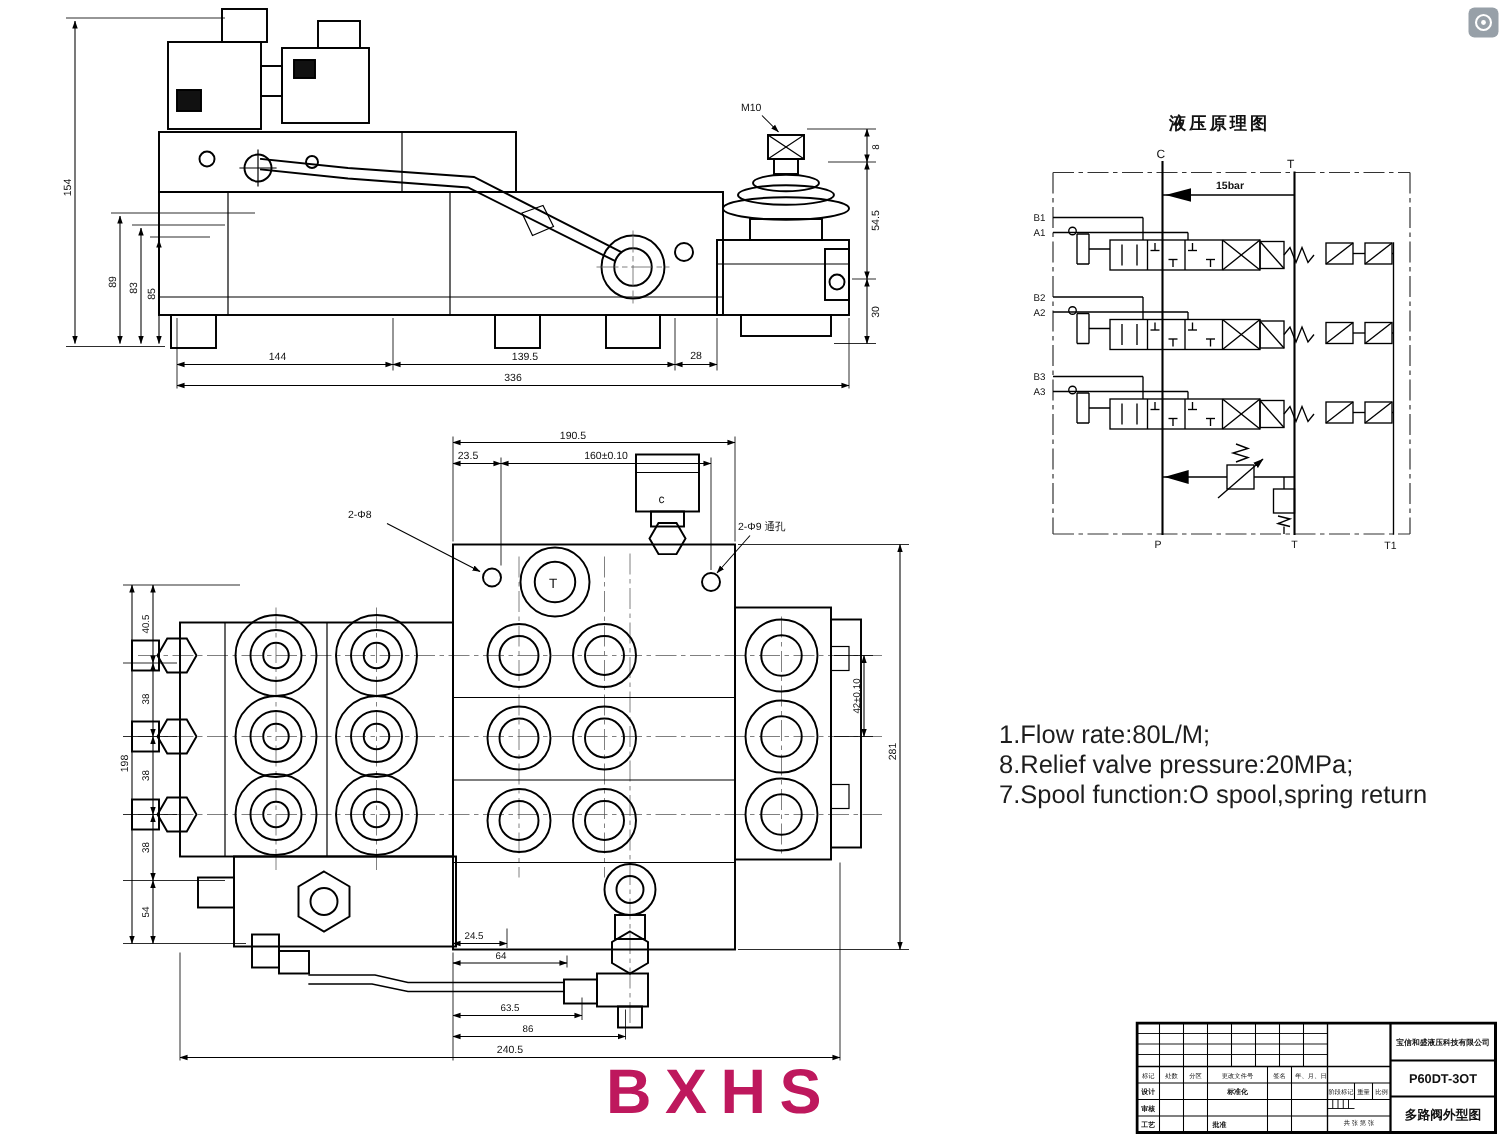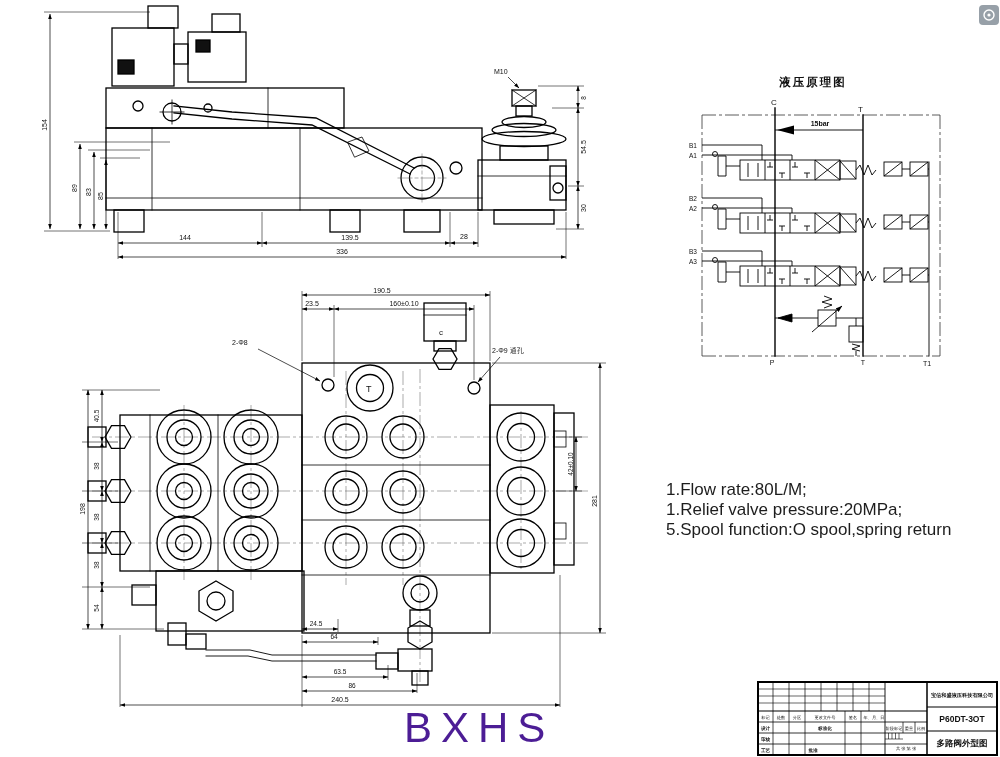--- a/index.html
+++ b/index.html
@@ -11,22 +11,22 @@
   .dimtxt2{font-size:6.5px;}
   .outline{stroke:#000;stroke-width:1.3;fill:none;stroke-linecap:square;}
   .thin{stroke:#000;stroke-width:0.8;fill:none;}
   .cline{stroke:#555;stroke-width:0.5;fill:none;stroke-dasharray:14 3 3 3;}
   .dim{stroke:#000;stroke-width:0.7;fill:none;}
   .ext{stroke:#000;stroke-width:0.55;fill:none;}
   .sym{stroke:#000;stroke-width:1.1;fill:none;stroke-linecap:square;}
   .sym2{stroke:#000;stroke-width:0.9;fill:none;}
   #specs{position:absolute;left:666px;top:451px;width:300px;font-size:17px;
          line-height:20px;color:#1d1d1d;margin-top:29px;}
-  #watermark{position:absolute;left:404px;top:704px;font-size:42px;font-weight:normal;
-             color:#4c1d95;letter-spacing:9px;}
+  #watermark{position:absolute;left:404px;top:704px;font-size:42px;font-weight:bold;
+             color:#be185d;letter-spacing:9px;}
   #badge{position:absolute;left:979px;top:5px;width:20px;height:20px;background:#97a0a8;
          border-radius:4px;display:flex;align-items:center;justify-content:center;cursor:pointer;}
   .tb-txt{font-size:4.2px;}
   .tb-txt-b{font-size:4.6px;font-weight:bold;}
 </style>
 </head>
 <body>
 
 <div id="canvas">
 
@@ -452,22 +452,22 @@
 
   <g font-size="7" text-anchor="middle">
     <text x="100" y="307">P</text>
     <text x="191" y="307">T</text>
     <text x="255" y="308">T1</text>
   </g>
 </svg>
 
 <div id="specs">
   <div>1.Flow rate:80L/M;</div>
-  <div>1.Relief valve pressure:20MPa;</div>
-  <div>5.Spool function:O spool,spring return</div>
+  <div>8.Relief valve pressure:20MPa;</div>
+  <div>7.Spool function:O spool,spring return</div>
 </div>
 
 <div id="watermark">BXHS</div>
 
 <svg class="abs" style="left:757px;top:681px" width="241" height="75" viewBox="0 0 241 75">
   <g stroke="#000" fill="none">
     <rect x="1" y="1" width="239" height="73" stroke-width="2"></rect>
     <line x1="170" y1="1" x2="170" y2="74" stroke-width="1.5"></line>
     <line x1="170" y1="26" x2="240" y2="26" stroke-width="1.2"></line>
     <line x1="170" y1="50" x2="240" y2="50" stroke-width="1.2"></line>

